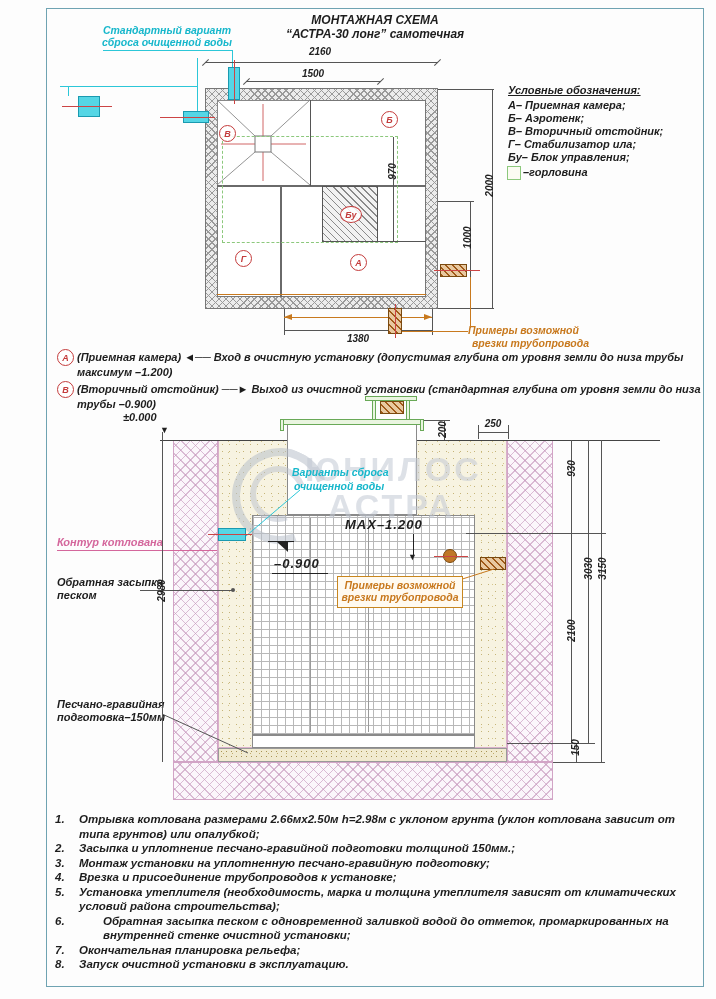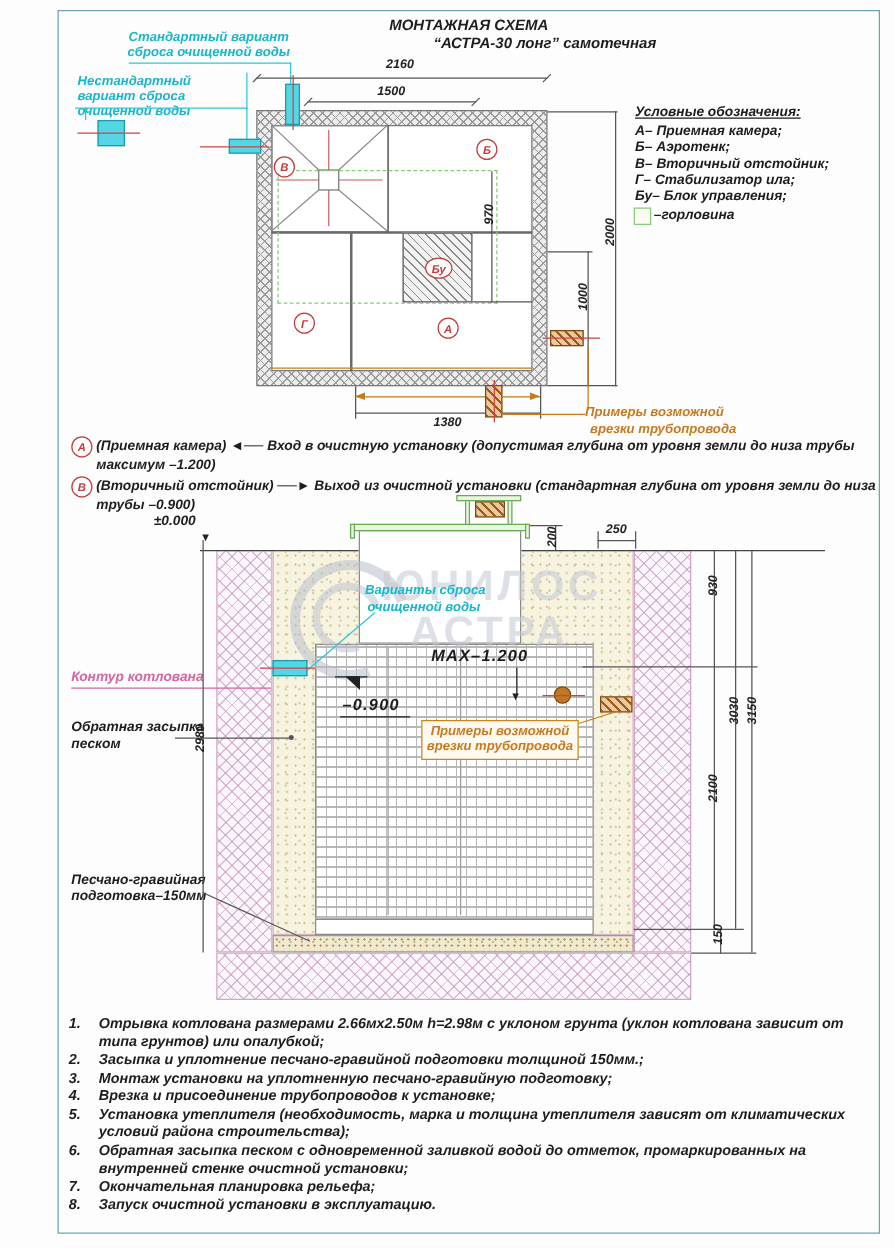--- a/index.html
+++ b/index.html
@@ -50,26 +50,25 @@
   .wm{color:#c3c9d4;font:700 34px "Liberation Sans",sans-serif;letter-spacing:3px;}
 </style>
 </head>
 <body>
 
 <div id="sheet">
 
   <div class="abs" style="left:46px;top:8px;width:656px;height:977px;border:1px solid #6fa3b2;"></div>
 
   <div class="txt" style="left:225px;top:13px;width:300px;text-align:center;font-size:12px;">МОНТАЖНАЯ СХЕМА</div>
-  <div class="txt" style="left:225px;top:27px;width:300px;text-align:right;font-size:12px;">“АСТРА-30 лонг” самотечная</div>
+  <div class="txt" style="left:225px;top:27px;width:300px;text-align:center;font-size:12px;">“АСТРА-30 лонг” самотечная</div>
 
   <div class="txt cyt" style="left:98px;top:24px;width:138px;white-space:normal;text-align:center;font-size:10.5px;line-height:12px;">Стандартный вариант сброса очищенной воды</div>
   <div class="hl cy" style="left:103px;top:50px;width:130px;"></div>
   <div class="vl cy" style="left:232px;top:50px;height:17px;"></div>
-  <div class="txt cyt" style="left:62px;top:59px;width:136px;white-space:normal;text-align:left;font-size:10.5px;line-height:12px;">Нестандартный вариант сброса очищенной воды</div>
   <div class="abs" style="left:60px;top:58px;width:137px;height:28px;border-bottom:1px solid #2cc7d8;border-right:1px solid #2cc7d8;"></div>
   <div class="vl cy" style="left:68px;top:86px;height:10px;"></div>
   <div class="vl cy" style="left:197px;top:86px;height:26px;"></div>
 
   <div class="dimt" style="left:290px;top:46px;width:60px;">2160</div>
   <div class="hl" style="left:205px;top:62px;width:233px;"></div>
   <div class="tick" style="left:201px;top:62px;"></div>
   <div class="tick" style="left:433px;top:62px;"></div>
 
   <div class="dimt" style="left:283px;top:68px;width:60px;">1500</div>
@@ -269,21 +268,21 @@
       <div style="display:flex;">
         <div style="width:24px;flex:none;">4.</div>
         <div style="flex:1;">Врезка и присоединение трубопроводов к установке;</div>
       </div>
       <div style="display:flex;">
         <div style="width:24px;flex:none;">5.</div>
         <div style="flex:1;">Установка утеплителя (необходимость, марка и толщина утеплителя зависят от климатических условий района строительства);</div>
       </div>
       <div style="display:flex;">
         <div style="width:24px;flex:none;">6.</div>
-        <div style="flex:1;">Обратная засыпка песком с одновременной заливкой водой до отметок, промаркированных на внутренней стенке очистной установки;</div>
+        <div style="flex:1;margin-left:24px;">Обратная засыпка песком с одновременной заливкой водой до отметок, промаркированных на внутренней стенке очистной установки;</div>
       </div>
       <div style="display:flex;">
         <div style="width:24px;flex:none;">7.</div>
         <div style="flex:1;">Окончательная планировка рельефа;</div>
       </div>
       <div style="display:flex;">
         <div style="width:24px;flex:none;">8.</div>
         <div style="flex:1;">Запуск очистной установки в эксплуатацию.</div>
       </div>
     </div>

